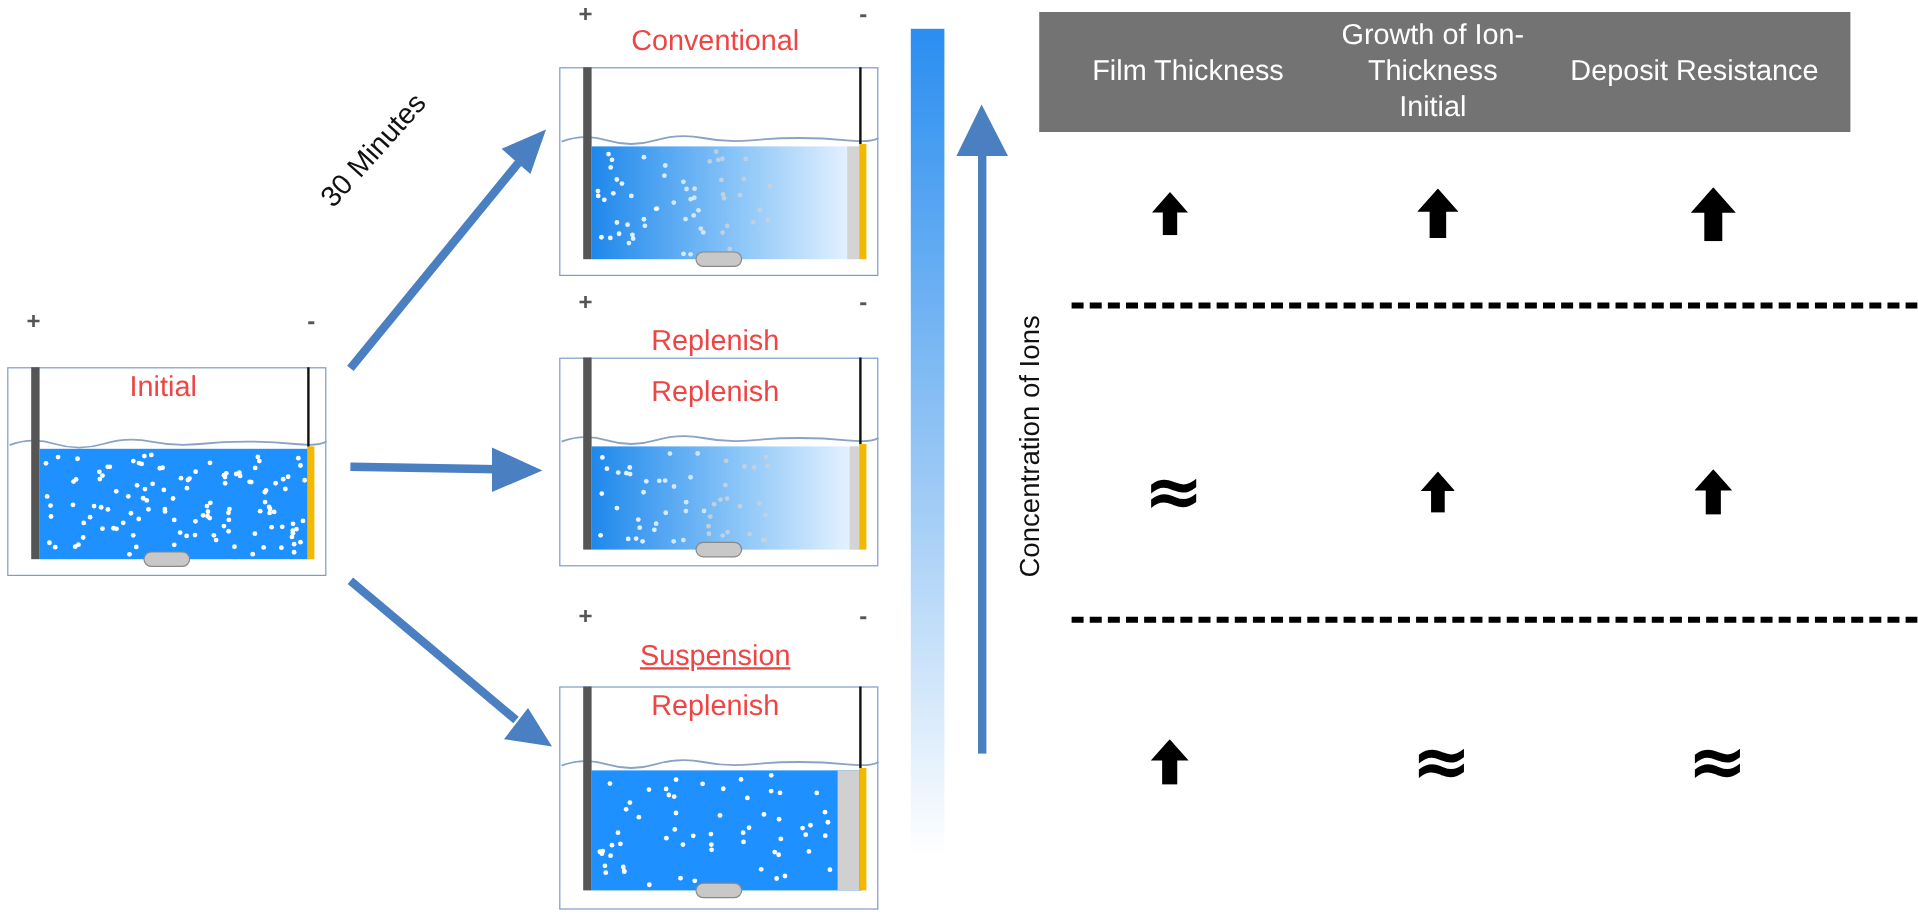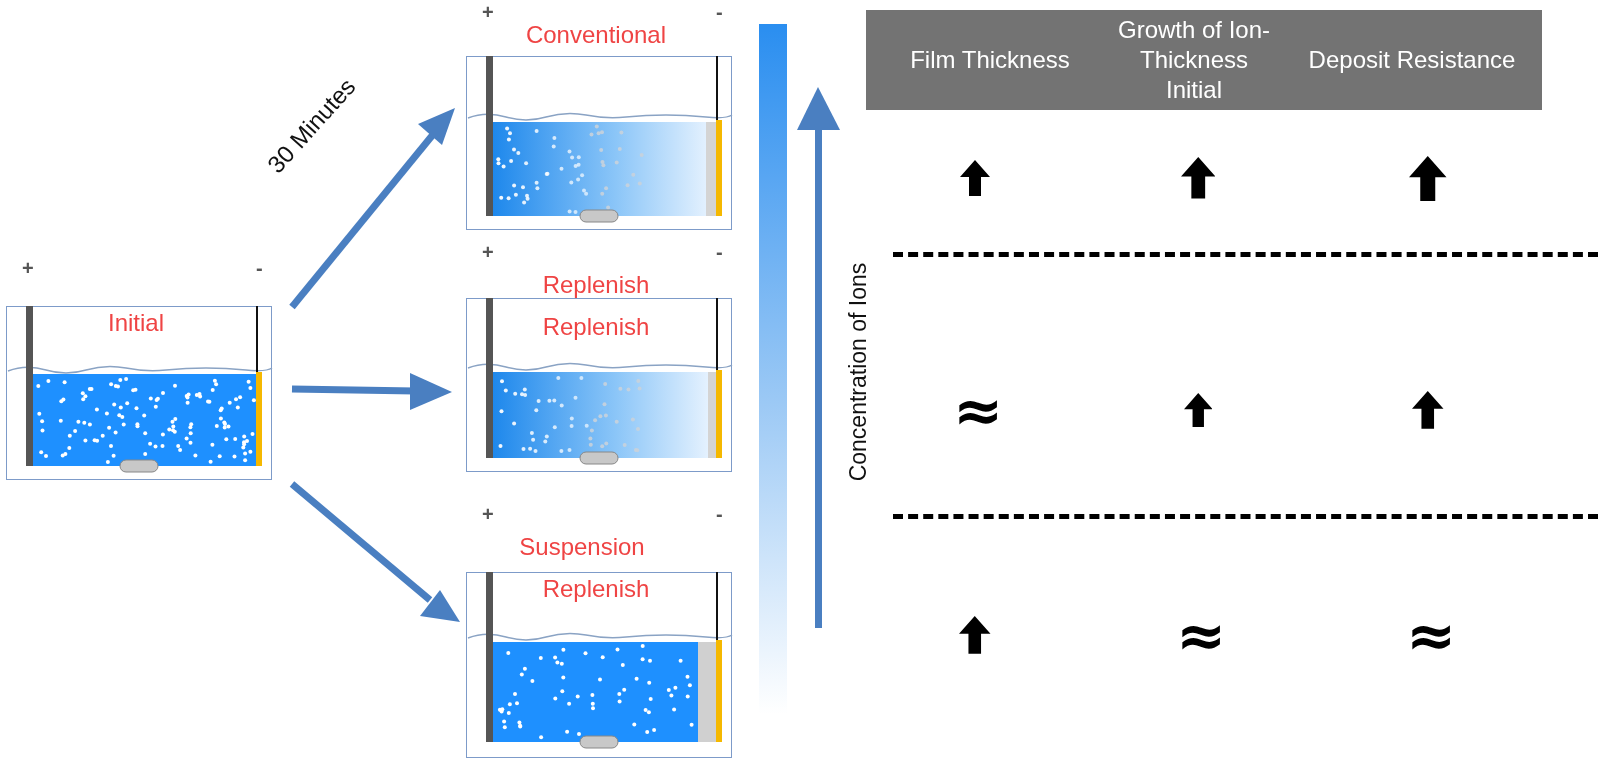--- a/index.html
+++ b/index.html
@@ -346,21 +346,21 @@
     <line x1="23.5" y1="-28" x2="23.5" y2="-10" stroke="#4ab0c8" stroke-width="2"></line>
     <rect x="250" y="72" width="6" height="88" fill="#f5b800"></rect>
     <line x1="251" y1="-28" x2="251" y2="72" stroke="#111" stroke-width="2"></line>
     <rect x="114" y="154" width="38" height="12" rx="6" fill="#c8c8c8" stroke="#888"></rect>
   </svg>
 </div>
 
 <div class="abs" style="left:466px;top:502px;width:270px;height:258px;">
   <div class="pm" style="left:16px;top:2px;">+</div>
   <div class="pm" style="left:250px;top:2px;">-</div>
-  <div class="cell-label" style="left:16px;top:24px;width:200px;">Suspension</div>
+  <div class="cell-label" style="left:30px;top:24px;width:200px;text-decoration:underline;">Suspension</div>
   <div class="cell-label" style="left:30px;top:66px;width:200px;">Replenish</div>
   <div class="abs" style="left:0;top:70px;width:264px;height:184px;border:1.5px solid #7d9bc9;"></div>
   <svg class="abs" style="left:0;top:70px" width="268" height="190">
     <path d="M2,66 Q20,59 40,65 T80,65 T120,63 T160,65 T200,63 T240,65 T266,63" stroke="#8aa3c4" stroke-width="1.5" fill="none"></path>
     <rect x="27" y="70" width="225" height="100" fill="#1e90ff"></rect>
     <g class="dots">
         <circle cx="42.8" cy="141.1" r="2" fill="#ffffff"></circle>
         <circle cx="153.6" cy="129.6" r="2" fill="#ffffff"></circle>
         <circle cx="96.3" cy="119.2" r="2" fill="#ffffff"></circle>
         <circle cx="91.4" cy="90.5" r="2" fill="#ffffff"></circle>

